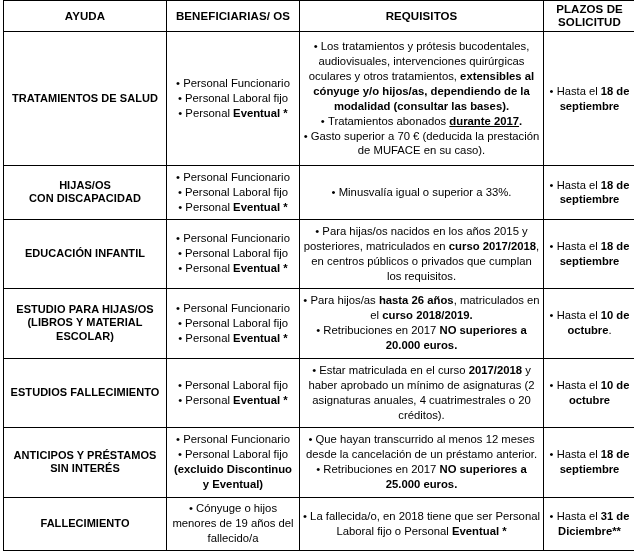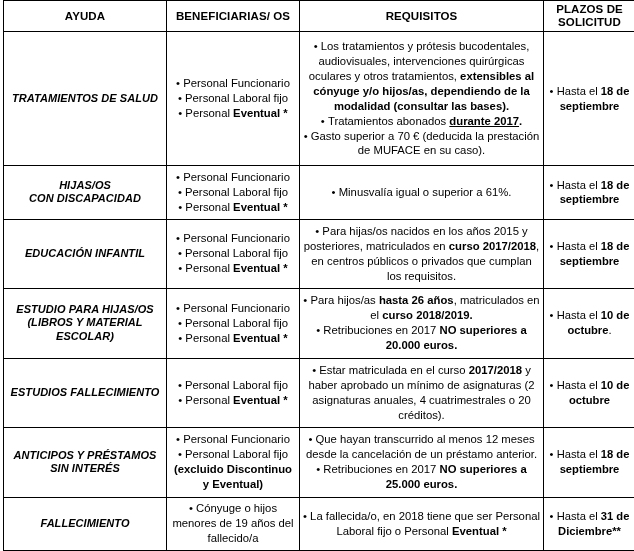--- a/index.html
+++ b/index.html
@@ -41,21 +41,20 @@
     line-height: 1.15;
     height: 28px;
     padding: 1px 2px;
   }
   td.cell-ayuda {
     text-align: center;
     font-weight: bold;
     font-size: 11px;
     line-height: 1.25;
     letter-spacing: .05px;
-    font-style: italic;
   }
   td.cell-benef,
   td.cell-req,
   td.cell-plazo {
     text-align: center;
     font-size: 11.3px;
     line-height: 1.32;
   }
   td.cell-plazo {
     font-size: 11.2px;
@@ -122,21 +121,21 @@
         <td class="cell-ayuda">HIJAS/OS<br>CON DISCAPACIDAD</td>
         <td class="cell-benef">
           <ul class="blist">
             <li class="bulleted">Personal Funcionario</li>
             <li class="bulleted">Personal Laboral fijo</li>
             <li class="bulleted">Personal <span class="b">Eventual *</span></li>
           </ul>
         </td>
         <td class="cell-req">
           <ul class="blist">
-            <li class="bulleted">Minusvalía igual o superior a 61%.</li>
+            <li class="bulleted">Minusvalía igual o superior a 33%.</li>
           </ul>
         </td>
         <td class="cell-plazo">
           <ul class="blist">
             <li class="bulleted">Hasta el <span class="b">18 de septiembre</span></li>
           </ul>
         </td>
       </tr>
       <tr>
         <td class="cell-ayuda">EDUCACIÓN INFANTIL</td>

